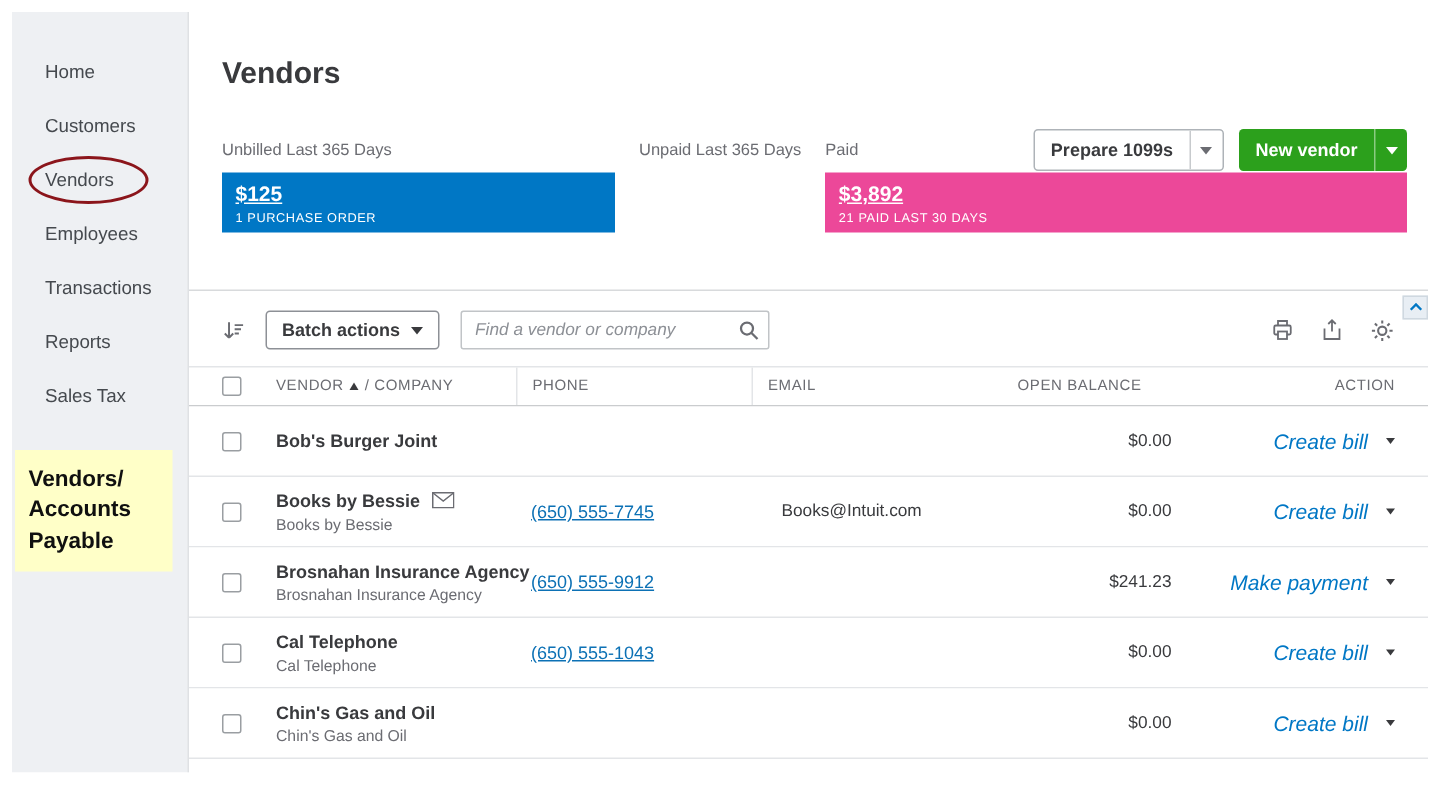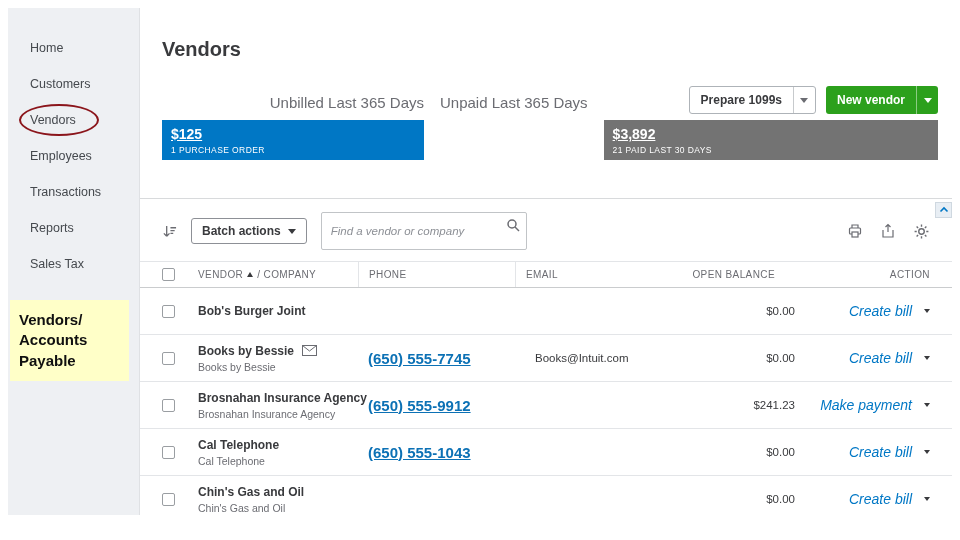--- a/index.html
+++ b/index.html
@@ -1,21 +1,21 @@
 <!DOCTYPE html>
 <html><head>
 <meta charset="utf-8">
 <style>
   * { margin:0; padding:0; box-sizing:border-box; }
   html,body { width:960px; height:540px; background:#ffffff; font-family:"Liberation Sans", sans-serif; overflow:hidden; }
 
   .app { position:absolute; top:8px; left:8px; width:944px; height:507px; background:#fff; overflow:hidden; display:flex; }
 
   
-  .sidebar { width:132px; flex-shrink:0; background:#eef0f3; border-right:1px solid #dfe1e4; padding-top:22px; }
+  .sidebar { width:118px; flex-shrink:0; background:#eef0f3; border-right:1px solid #dfe1e4; padding-top:22px; }
   .nav-item { position:relative; padding:11px 6px 11px 22px; font-size:12.5px; color:#45494e; cursor:pointer; }
   .nav-ellipse { position:absolute; left:11px; top:2px; width:80px; height:32px; border:2.5px solid #8b151b; border-radius:50%; pointer-events:none; }
   .annotation { margin:18px 10px 0 2px; background:#ffffc8; padding:10px 9px; font-size:15px; font-weight:bold; color:#101010; line-height:1.35; }
 
   
   .main { flex:1; position:relative; }
 
   .page-header { position:relative; height:80px; padding:30px 14px 0 22px; }
   .page-title { font-size:20px; font-weight:600; color:#393a3d; }
   .header-buttons { position:absolute; top:30px; right:14px; display:flex; gap:10px; }
@@ -25,39 +25,39 @@
   .split-btn.green { background:#2ca01c; color:#fff; }
   .split-btn.green .btn-caret { border-left:1px solid rgba(255,255,255,.45); }
   .btn-main { display:flex; align-items:center; padding:0 11px; }
   .btn-caret { display:flex; align-items:center; justify-content:center; width:22px; }
   .caret-down { width:0; height:0; border-left:4px solid transparent; border-right:4px solid transparent; border-top:5px solid currentColor; }
 
   
   .money-section { display:flex; gap:16px; padding:6px 14px 0 22px; }
   .money-group { display:flex; flex-direction:column; }
   .money-group.g3 { flex:1; }
-  .money-label { font-size:15px; color:#6b6c72; margin-bottom:9px; white-space:nowrap;text-align:right; }
+  .money-label { font-size:11px; color:#6b6c72; margin-bottom:9px; white-space:nowrap; }
   .money-cards { display:flex; gap:16px; }
   .money-card { height:40px; color:#fff; padding:5px 9px; display:flex; flex-direction:column; justify-content:center; cursor:pointer; }
   .g1 .money-card { width:262px; }
   .card-w-sm { width:86px; }
   .card-w-md { width:140px; }
   .g3 .money-card { width:100%; }
   .money-amount { font-size:14px; font-weight:bold;text-decoration:underline; }
   .money-caption { font-size:8.5px; letter-spacing:.4px; margin-top:3px; white-space:nowrap; overflow:hidden; }
 
   
   .table-card { margin-top:38px; border-top:1px solid #d8dadc; position:relative; }
   .collapse-btn { position:absolute; top:3px; right:0; width:17px; height:16px; background:#e8eef4; border:1px solid #cfd8e0; display:flex; align-items:center; justify-content:center; cursor:pointer; }
 
   .toolbar { display:flex; align-items:center; padding:13px 14px 11px 22px; }
   .sort-icon { margin-right:14px; color:#6b6c72; display:flex; cursor:pointer; }
   .batch-btn { display:flex; align-items:center; gap:7px; height:26px; padding:0 10px; border:1px solid #8d9096; border-radius:3px; background:#fff; font-size:12px; font-weight:bold; color:#393a3d; cursor:pointer; }
   .search-wrap { position:relative; margin-left:14px; }
-  .search-input { width:206px; height:38px; border:1px solid #c1c4c7; border-radius:2px; padding:0 28px 0 9px; font-size:11.5px; font-style:italic; color:#393a3d; outline:none; }
+  .search-input { width:206px; height:26px; border:1px solid #c1c4c7; border-radius:2px; padding:0 28px 0 9px; font-size:11.5px; font-style:italic; color:#393a3d; outline:none; }
   .search-input::placeholder { color:#8d9096; font-style:italic; }
   .search-icon { position:absolute; right:7px; top:6px; color:#6b6c72; display:flex; cursor:pointer; }
   .toolbar-spacer { flex:1; }
   .toolbar-icons { display:flex; gap:17px; align-items:center; color:#6b6c72; padding-right:8px; }
   .toolbar-icons > span { display:flex; cursor:pointer; }
 
   .thead { display:flex; align-items:stretch; height:27px; padding:0 22px; border-top:1px solid #e3e5e8; border-bottom:1px solid #caccce; font-size:10px; color:#6b6c72; letter-spacing:.4px; }
   .thead > div { display:flex; align-items:center; }
   .col-check { width:36px; flex-shrink:0; }
   .col-vendor { width:170px; flex-shrink:0; }
@@ -68,21 +68,21 @@
   .thead .col-phone, .thead .col-email { border-left:1px solid #e3e5e8; padding-left:10px; margin-left:-10px; }
   .sort-asc { width:0; height:0; border-left:3.5px solid transparent; border-right:3.5px solid transparent; border-bottom:5px solid #393a3d; margin:0 4px; display:inline-block; }
 
   .trow { display:flex; align-items:center; height:47px; padding:0 22px; border-bottom:1px solid #e3e5e8; cursor:pointer; background:#fff; }
   .trow > div { display:flex; align-items:center; }
   .trow .col-vendor { flex-direction:column; align-items:flex-start; justify-content:center; }
   .checkbox { width:13px; height:13px; border:1px solid #9a9ea2; border-radius:2px; background:#fff; cursor:pointer; }
   .vendor-name-line { display:flex; align-items:center; gap:8px; }
   .vendor-name { font-size:12px; font-weight:700; color:#393a3d; white-space:nowrap; }
   .vendor-company { font-size:10.5px; color:#6b6c72; margin-top:3px; white-space:nowrap; }
-  .phone-link { font-size:15px; color:#0c71b5; text-decoration:underline; cursor:pointer;font-weight:bold; }
+  .phone-link { font-size:12px; color:#0c71b5; text-decoration:underline; cursor:pointer; }
   .email-text { font-size:11.5px; color:#393a3d; }
   .balance-text { font-size:11.5px; color:#393a3d; width:100%; text-align:right; display:block; }
   .action-cell { gap:12px; }
   .action-link { font-size:14px; color:#0077c5; cursor:pointer; white-space:nowrap;font-style:italic; }
   .action-caret { width:0; height:0; border-left:3.5px solid transparent; border-right:3.5px solid transparent; border-top:4.5px solid #393a3d; cursor:pointer; }
 </style>
 </head>
 <body>
 
 <div class="app">
@@ -132,21 +132,21 @@
         </div>
       </div>
       <div class="money-group g2">
         <div class="money-label">Unpaid Last 365 Days</div>
         <div class="money-cards">
         </div>
       </div>
       <div class="money-group g3">
         <div class="money-label">Paid</div>
         <div class="money-cards">
-          <div class="money-card" style="background: #737373;">
+          <div class="money-card" style="background: #ec4899;">
             <span class="money-amount">$3,892</span>
             <span class="money-caption">21 PAID LAST 30 DAYS</span>
           </div>
         </div>
       </div>
     </div>
 
     <div class="table-card">
       <div class="collapse-btn">
         <svg width="10" height="8" viewBox="0 0 10 8" fill="none" stroke="#0077c5" stroke-width="1.6">

